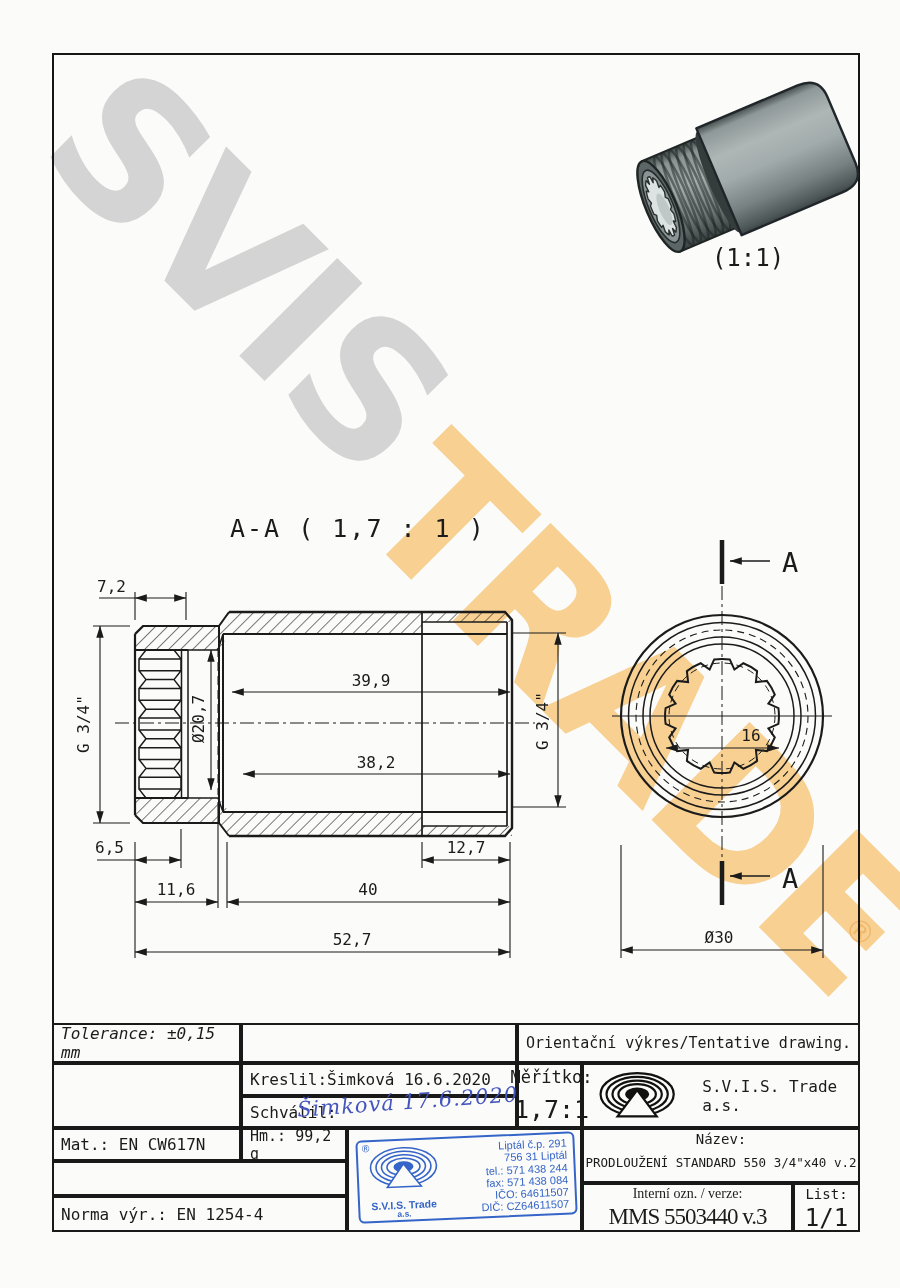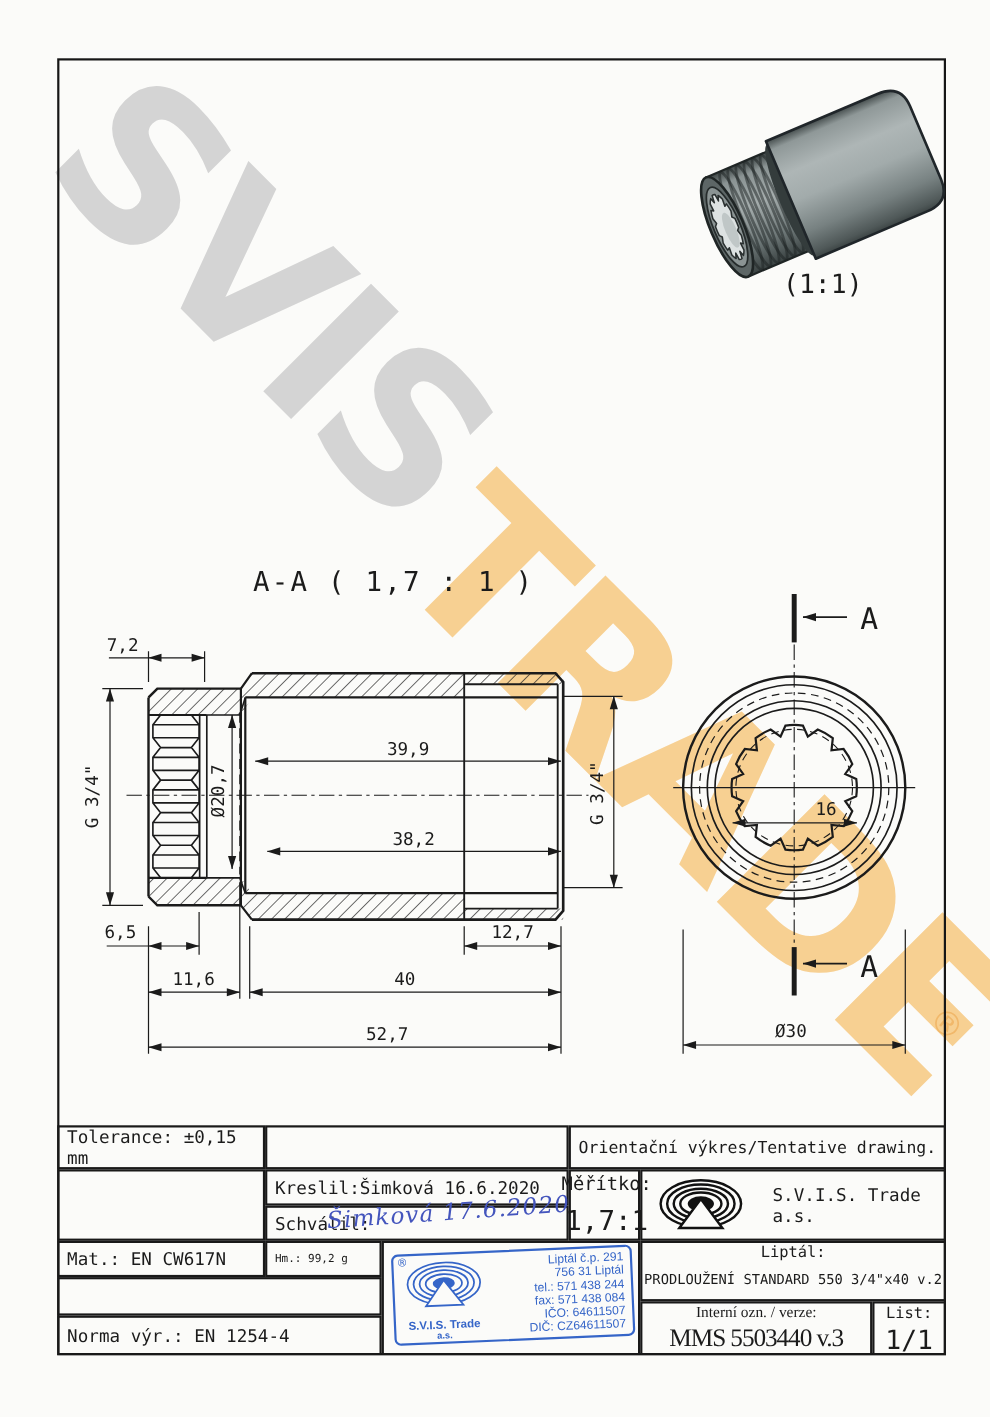--- a/index.html
+++ b/index.html
@@ -184,21 +184,21 @@
   </g>
   <g font-size="16" fill="#1b1b1b">
     <text x="782" y="572" font-size="27">A</text>
     <text x="782" y="888" font-size="27">A</text>
     <text x="751" y="741" text-anchor="middle">16</text>
     <text x="719" y="943" text-anchor="middle">Ø30</text>
   </g>
 </svg>
 
 <div id="tblock">
-  <div class="cell pad" style="left:0;top:0;width:189px;height:40px;">
+  <div class="cell pad" style="left:0;top:0;width:189px;height:40px;font-style:italic;">
       <span>Tolerance: ±0,15 mm</span>
     </div>
   <div class="cell" style="left:189px;top:0;width:276px;height:40px;"></div>
   <div class="cell pad" style="left:465px;top:0;width:343px;height:40px;font-size:15px;">
       <span>Orientační výkres/Tentative drawing.</span>
     </div>
 
   <div class="cell" style="left:0;top:40px;width:189px;height:65px;"></div>
   <div class="cell pad" style="left:189px;top:40px;width:276px;height:33px;gap:0;">
     <span>Kreslil:</span>
@@ -221,31 +221,31 @@
       </g>
       <ellipse cx="0" cy="0" rx="14" ry="8" fill="#111"></ellipse>
       <polygon points="-23,26 0,-5 23,26" fill="#fbfbf9" stroke="#111" stroke-width="2.6"></polygon>
     </svg>
     <span>S.V.I.S. Trade a.s.</span>
   </div>
 
   <div class="cell pad" style="left:0;top:105px;width:189px;height:33px;">
       <span>Mat.: EN CW617N</span>
     </div>
-  <div class="cell pad" style="left:189px;top:105px;width:106px;height:33px;font-size:10px;">
+  <div class="cell pad" style="left:189px;top:105px;width:106px;height:33px;font-size:15px;">
       <span>Hm.: 99,2 g</span>
     </div>
   <div class="cell" style="left:0;top:138px;width:295px;height:35px;"></div>
   <div class="cell pad" style="left:0;top:173px;width:295px;height:36px;">
       <span>Norma výr.: EN 1254-4</span>
     </div>
   <div class="cell" style="left:295px;top:105px;width:235px;height:104px;"></div>
 
   <div class="cell" id="c-naz" style="left:530px;top:105px;width:278px;height:55px;">
-    <span class="lbl">Liptál:</span>
+    <span class="lbl">Název:</span>
     <span class="val">PRODLOUŽENÍ STANDARD 550 3/4"x40 v.2</span>
   </div>
   <div class="cell" id="c-int" style="left:530px;top:160px;width:211px;height:49px;font-family:Liberation Serif, serif;">
     <span class="lbl">Interní ozn. / verze:</span>
     <span class="val">MMS 5503440 v.3</span>
   </div>
   <div class="cell" id="c-list" style="left:741px;top:160px;width:67px;height:49px;">
     <span class="lbl">List:</span>
     <span class="val">1/1</span>
   </div>

